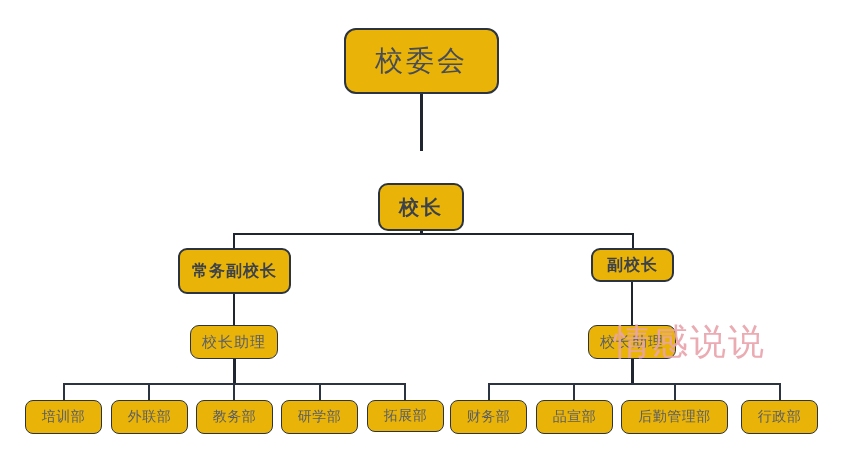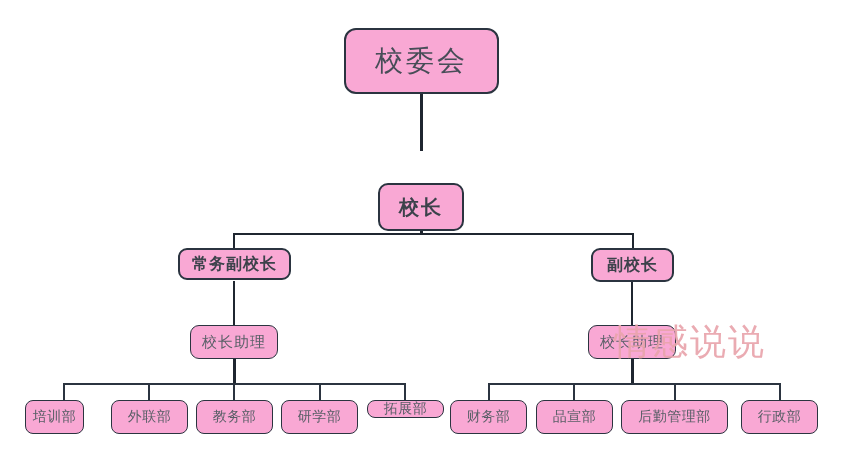--- a/index.html
+++ b/index.html
@@ -13,21 +13,21 @@
   #chart-root {
     position: relative;
     width: 842px;
     height: 465px;
     background: #ffffff;
     overflow: hidden;
   }
   .node {
     position: absolute;
     box-sizing: border-box;
-    background: #f9a8d4;
+    background: #eab308;
     border: 2px solid #2b3440;
     border-radius: 9px;
     display: flex;
     align-items: center;
     justify-content: center;
     color: #4a5059;
     letter-spacing: 1px;
     white-space: nowrap;
     z-index: 3;
   }
@@ -126,49 +126,49 @@
   <div class="conn v thin" style="left:779px; top:383px; height:17px; width:2px;"></div>
 
   <div class="node level-0" style="left:344px; top:28px; width:155px; height:66px;">
     <span>校委会</span>
   </div>
 
   <div class="node level-1" style="left:378px; top:151px; width:86px; height:48px;margin-top:32px;">
     <span>校长</span>
   </div>
 
-  <div class="node level-2" style="left:178px; top:248px; width:113px; height:32px;">
+  <div class="node level-2" style="left:178px; top:248px; width:113px; height:46px;">
     <span>常务副校长</span>
   </div>
 
   <div class="node level-2" style="left:591px; top:248px; width:83px; height:34px;">
     <span>副校长</span>
   </div>
 
   <div class="node level-3" style="left:190px; top:325px; width:88px; height:34px;">
     <span>校长助理</span>
   </div>
 
   <div class="node level-3" style="left:588px; top:325px; width:88px; height:34px;">
     <span>校长助理</span>
   </div>
 
-  <div class="node level-4" style="left:25px; top:400px; width:59px; height:34px;">
+  <div class="node level-4" style="left:25px; top:400px; width:77px; height:34px;">
     <span>培训部</span>
   </div>
   <div class="node level-4" style="left:111px; top:400px; width:77px; height:34px;">
     <span>外联部</span>
   </div>
   <div class="node level-4" style="left:281px; top:400px; width:77px; height:34px;">
     <span>研学部</span>
   </div>
   <div class="node level-4" style="left:196px; top:400px; width:77px; height:34px;">
     <span>教务部</span>
   </div>
-  <div class="node level-4" style="left:367px; top:400px; width:77px; height:18px;">
+  <div class="node level-4" style="left:367px; top:400px; width:77px; height:32px;">
     <span>拓展部</span>
   </div>
 
   <div class="node level-4" style="left:450px; top:400px; width:77px; height:34px;">
     <span>财务部</span>
   </div>
   <div class="node level-4" style="left:536px; top:400px; width:77px; height:34px;">
     <span>品宣部</span>
   </div>
   <div class="node level-4" style="left:741px; top:400px; width:77px; height:34px;">

